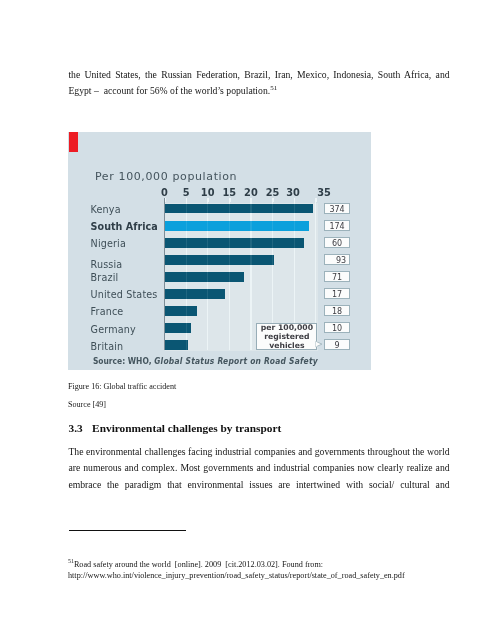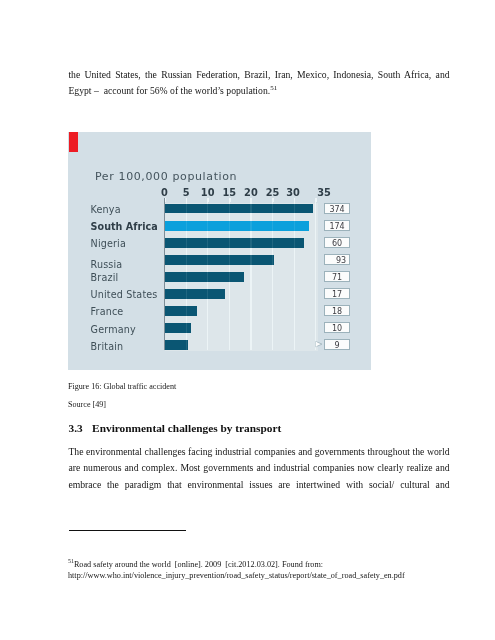--- a/index.html
+++ b/index.html
@@ -136,24 +136,30 @@
         <div class="vbox" style="top: 70.8px;">374</div>
         <div class="vbox" style="top: 87.86px;">174</div>
         <div class="vbox" style="top: 104.92px;">60</div>
         <div class="vbox" style="top: 121.98px; padding-left: 8px;">93</div>
         <div class="vbox" style="top: 139.04px;">71</div>
         <div class="vbox" style="top: 156.1px;">17</div>
         <div class="vbox" style="top: 173.16px;">18</div>
         <div class="vbox" style="top: 190.22px;">10</div>
         <div class="vbox" style="top: 207.28px;">9</div>
       </div>
+    <div class="callout">
+      <div>per 100,000</div>
+      <div>registered</div>
+      <div>vehicles</div>
+    </div>
     <svg class="calloutarrow" viewBox="-2 0 7.6 6.3">
       <path d="M-1.2 0.45 L4.9 3.1 L-1.2 5.85 Z" fill="#fbfcfc" stroke="#97adb7" stroke-width="0.75" stroke-linejoin="miter"></path>
       <rect x="-1.2" y="0.8" width="1.3" height="4.7" fill="#fbfcfc"></rect>
     </svg>
+    <div class="csource"><span>Source: WHO,</span> <i>Global Status Report on Road Safety</i></div>
   </div>
 
   <div class="caption" style="top:381.7px">Figure 16: Global traffic accident</div>
   <div class="caption" style="top:399.7px">Source [49]</div>
 
   <div class="heading" style="top:422px">
     <span>3.3</span><span class="gap"></span><span>Environmental challenges by transport</span>
   </div>
 
   <div class="para alljust" style="top:444px">The environmental challenges facing industrial companies and governments throughout the world are numerous and complex. Most governments and industrial companies now clearly realize and embrace the paradigm that environmental issues are intertwined with social/ cultural and</div>

